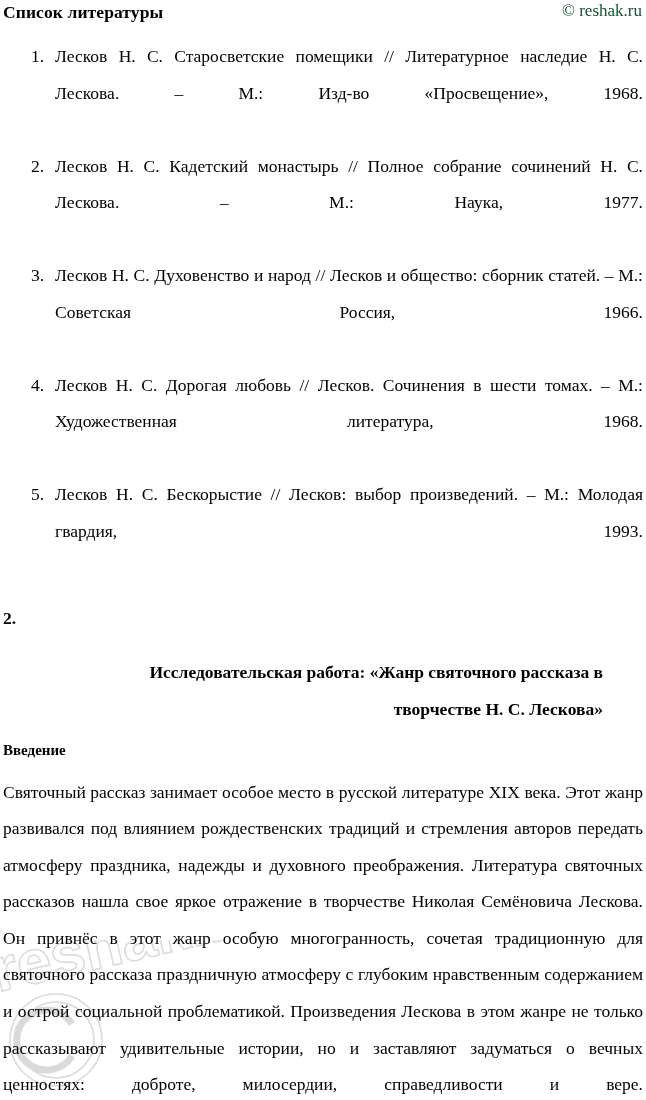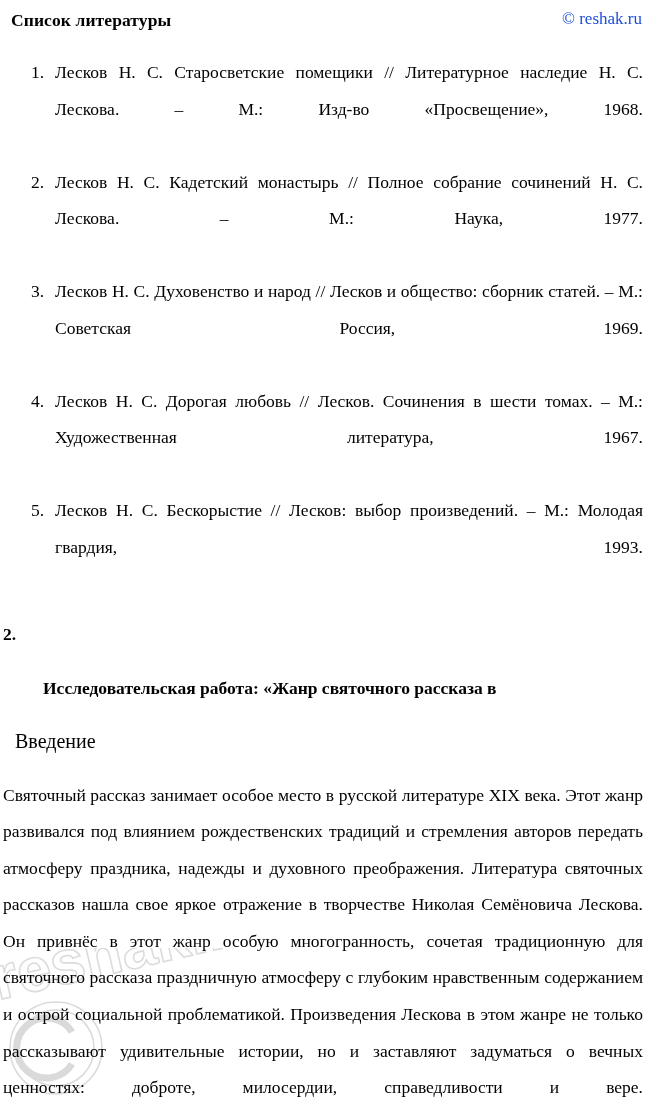--- a/index.html
+++ b/index.html
@@ -26,67 +26,67 @@
   }
 
   
   .wm-corner {
     position: absolute;
     top: 0px;
     right: 4px;
     font-family: "Liberation Serif", "DejaVu Serif", serif;
     font-size: 17px;
     line-height: 22px;
-    color: #1d4ed8;
+    color: #14532d;
     white-space: nowrap;
     z-index: 5;
     text-align: center;
   }
   .wm-big {
     position: absolute;
     left: -6px;
     top: 940px;
     width: 230px;
     height: 170px;
     z-index: 0;
     pointer-events: none;
   }
   .wm-big svg { display: block; }
 
   
   .h-section {
     font-weight: bold;
     font-size: 17.5px;
     line-height: 24px;
-    margin: 8px;
+    margin: 0;
     padding: 0 0 0 0;
     letter-spacing: 0.1px;
   }
 
   .h-number {
     font-weight: bold;
     font-size: 17.5px;
     line-height: 24px;
     margin: 0;
   }
 
   .h-title {
     font-weight: bold;
     font-size: 17.5px;
     line-height: 37px;
-    text-align: left;
+    text-align: right;
     margin: 0;
     padding: 0 40px;
   }
 
   .h-sub {
-    font-weight: normal;
-    font-size: 20px;
+    font-weight: bold;
+    font-size: 15px;
     line-height: 24px;
-    margin: 12px;
+    margin: 0;
   }
 
   
   .biblio {
     list-style: none;
     margin: 0;
     padding: 0;
   }
   .biblio li {
     position: relative;
@@ -162,40 +162,41 @@
     <li>
       <span class="marker">1.</span>
       <span class="btext">Лесков Н. С. Старосветские помещики // Литературное наследие Н. С. Лескова. – М.: Изд-во «Просвещение», 1968.</span>
     </li>
     <li>
       <span class="marker">2.</span>
       <span class="btext">Лесков Н. С. Кадетский монастырь // Полное собрание сочинений Н. С. Лескова. – М.: Наука, 1977.</span>
     </li>
     <li>
       <span class="marker">3.</span>
-      <span class="btext">Лесков Н. С. Духовенство и народ // Лесков и общество: сборник статей. – М.: Советская Россия, 1969.</span>
+      <span class="btext">Лесков Н. С. Духовенство и народ // Лесков и общество: сборник статей. – М.: Советская Россия, 1966.</span>
     </li>
     <li>
       <span class="marker">4.</span>
-      <span class="btext">Лесков Н. С. Дорогая любовь // Лесков. Сочинения в шести томах. – М.: Художественная литература, 1967.</span>
+      <span class="btext">Лесков Н. С. Дорогая любовь // Лесков. Сочинения в шести томах. – М.: Художественная литература, 1968.</span>
     </li>
     <li>
       <span class="marker">5.</span>
       <span class="btext">Лесков Н. С. Бескорыстие // Лесков: выбор произведений. – М.: Молодая гвардия, 1993.</span>
     </li>
   </ol>
 
   <div class="sp-20"></div>
 
   <div class="h-number">2.</div>
 
   <div class="sp-24"></div>
 
   <h3 class="h-title">
     <span style="display: block;">Исследовательская работа: «Жанр святочного рассказа в</span>
+    <span style="display: block;">творчестве Н. С. Лескова»</span>
   </h3>
 
   <div class="sp-10"></div>
 
   <h4 class="h-sub">Введение</h4>
 
   <div class="sp-12"></div>
 
   <p class="para lastfull">Святочный рассказ занимает особое место в русской литературе XIX века. Этот жанр развивался под влиянием рождественских традиций и стремления авторов передать атмосферу праздника, надежды и духовного преображения. Литература святочных рассказов нашла свое яркое отражение в творчестве Николая Семёновича Лескова. Он привнёс в этот жанр особую многогранность, сочетая традиционную для святочного рассказа праздничную атмосферу с глубоким нравственным содержанием и острой социальной проблематикой. Произведения Лескова в этом жанре не только рассказывают удивительные истории, но и заставляют задуматься о вечных ценностях: доброте, милосердии, справедливости и вере.</p>
 

